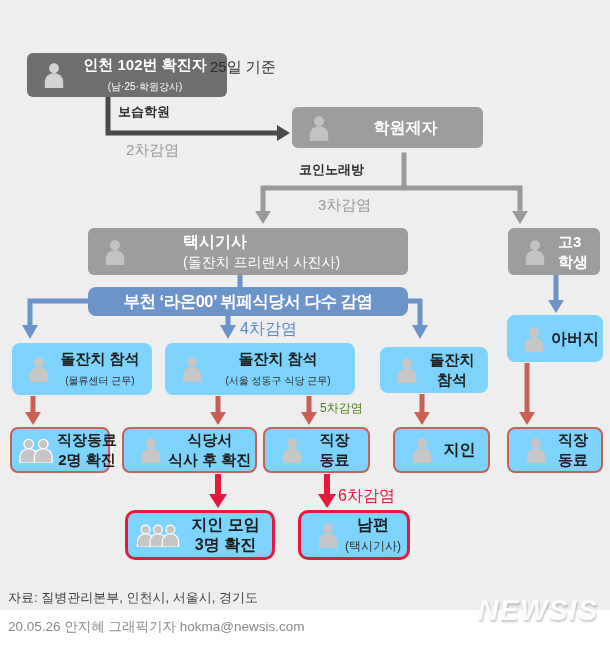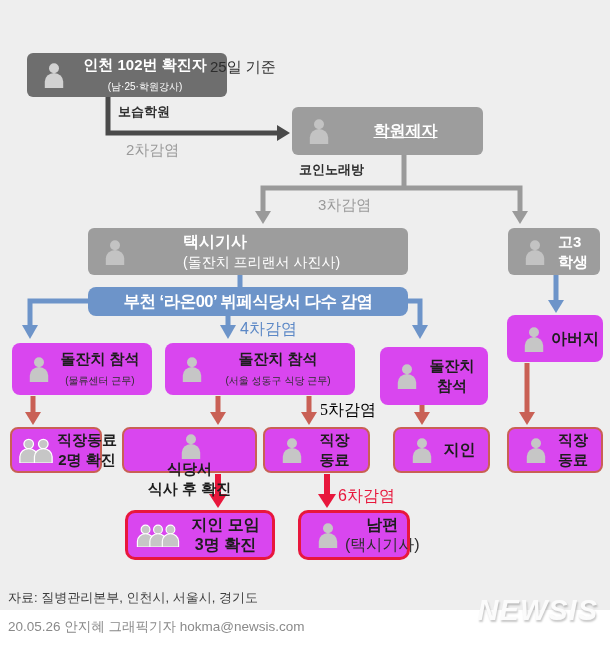--- a/index.html
+++ b/index.html
@@ -8,39 +8,39 @@
     background:#eeeeee;overflow:hidden;
     font-family:"Liberation Sans","DejaVu Sans",sans-serif;
     -webkit-font-smoothing:antialiased;
   }
   .wires{position:absolute;left:0;top:0;z-index:1;}
   .abs{position:absolute;z-index:2;box-sizing:border-box;}
   .title{left:8px;top:6px;font-size:23px;font-weight:bold;color:#1b1b1b;letter-spacing:-1px;white-space:nowrap;}
   .node{display:flex;align-items:center;padding:4px 8px;border-radius:6px;}
   .dark{background:#6e6e6e;color:#fff;}
   .gray{background:#9d9d9d;color:#fff;}
-  .white{background:#d946ef;color:#1d1d1d;border-radius:8px;}
+  .white{background:#7dd3fc;color:#1d1d1d;border-radius:8px;}
   .outlined{border:2px solid #c96055;}
   .outlined-strong{border:3px solid #e8173c;border-radius:10px;}
   .pic{flex:0 0 auto;display:flex;align-items:flex-end;color:#c6c6c6;margin:0 4px 0 6px;}
   .dark .pic{color:#d2d2d2;}
   .gray .pic{color:#c3c3c3;}
   .pic svg{fill:currentColor;}
   .txt{flex:1;text-align:center;line-height:1.22;white-space:nowrap;}
   .txt.ta-l{text-align:left;padding-left:6px;}
   .l1{font-weight:bold;font-size:15px;}
   .l2{font-size:10px;}
   .white .l2{color:#2e2e2e;}
   .l1.lg{font-size:16px;}
   .status{left:210px;top:56px;font-size:15px;color:#2d2d2d;line-height:21px;white-space:nowrap;}
   .status .big{font-size:21px;font-weight:600;}
   .place{font-size:13px;font-weight:700;color:#2d2d2d;white-space:nowrap;}
   .stage{font-size:15px;color:#9a9a9a;white-space:nowrap;}
   .stage.blue{color:#5c88c6;font-size:16px;}
-  .stage.salmon{color:#000000;font-size:16px;font-family:Liberation Serif, serif;}
+  .stage.salmon{color:#4d7c0f;font-size:12px;}
   .stage.crimson{color:#e8173c;font-size:16px;}
   .banner{left:88px;top:287px;width:320px;height:29px;background:#6d94c9;border-radius:8px;
     color:#fff;font-weight:bold;font-size:16.5px;letter-spacing:-0.5px;
     display:flex;align-items:center;justify-content:center;white-space:nowrap;}
   .src{left:8px;top:589px;font-size:13px;color:#3d3d3d;white-space:nowrap;}
   .whitestrip{left:0;top:610px;width:610px;height:35px;background:#ffffff;z-index:1;}
   .credit{left:8px;top:618px;font-size:13.5px;color:#8a8a8a;white-space:nowrap;}
   .logo{right:12px;top:594px;font-size:29px;font-weight:bold;font-style:italic;
     color:#fbfbfb;letter-spacing:1px;text-shadow:1px 2px 2px rgba(0,0,0,0.22);z-index:3;}
 </style>
@@ -115,21 +115,21 @@
     </span>
   </div>
 
   <div class="abs status">
     <div>25일 기준</div>
   </div>
 
   <div class="abs place" style="left:118px;top:103px;">보습학원</div>
   <div class="abs stage" style="left:126px;top:141px;">2차감염</div>
 
-  <div class="abs node gray" style="left:292px;top:107px;width:191px;height:48px;text-decoration:underline;">
+  <div class="abs node gray" style="left:292px;top:107px;width:191px;height:41px;">
     <span class="pic">
   <svg viewBox="0 0 24 24" width="26" height="26">
           <circle cx="12" cy="5.8" r="4.6"></circle>
           <path d="M3.5,24 v-5.9 a8.5,7.9 0 0 1 17,0 V24 z"></path>
         </svg>
 </span>
     <span class="txt"><span class="l1 lg">학원제자</span></span>
   </div>
 
   <div class="abs place" style="left:299px;top:161px;">코인노래방</div>
@@ -183,21 +183,21 @@
           <circle cx="12" cy="5.8" r="4.6"></circle>
           <path d="M3.5,24 v-5.9 a8.5,7.9 0 0 1 17,0 V24 z"></path>
         </svg>
 </span>
     <span class="txt">
       <span class="l1">돌잔치 참석</span><br>
       <span class="l2">(서울 성동구 식당 근무)</span>
     </span>
   </div>
 
-  <div class="abs node white" style="left:380px;top:347px;width:108px;height:58px;">
+  <div class="abs node white" style="left:380px;top:347px;width:108px;height:46px;">
     <span class="pic">
   <svg viewBox="0 0 24 24" width="26" height="26">
           <circle cx="12" cy="5.8" r="4.6"></circle>
           <path d="M3.5,24 v-5.9 a8.5,7.9 0 0 1 17,0 V24 z"></path>
         </svg>
 </span>
     <span class="txt">
       <span class="l1">돌잔치</span><br>
       <span class="l1">참석</span>
     </span>
@@ -208,38 +208,38 @@
   <svg viewBox="0 0 24 24" width="26" height="26">
           <circle cx="12" cy="5.8" r="4.6"></circle>
           <path d="M3.5,24 v-5.9 a8.5,7.9 0 0 1 17,0 V24 z"></path>
         </svg>
 </span>
     <span class="txt"><span class="l1 lg">아버지</span></span>
   </div>
 
   <div class="abs stage salmon" style="left:320px;top:400px;">5차감염</div>
 
-  <div class="abs node white outlined" style="left:10px;top:427px;width:92px;height:46px;padding:4px 2px;justify-content:space-between;">
+  <div class="abs node white outlined" style="left:10px;top:427px;width:100px;height:46px;padding:4px 2px;justify-content:space-between;">
     <span class="pic" style="margin:0 1px 0 2px;">
   <svg viewBox="0 0 38 24" width="40" height="25">
           <g stroke="#fff" stroke-width="1.2">
             <circle cx="12" cy="5.8" r="4.6"></circle>
             <path d="M3.5,24 v-5.9 a8.5,7.9 0 0 1 17,0 V24 z"></path>
             <circle cx="26" cy="5.8" r="4.6"></circle>
             <path d="M17.5,24 v-5.9 a8.5,7.9 0 0 1 17,0 V24 z"></path>
           </g>
         </svg>
 </span>
     <span class="txt">
       <span class="l1">직장동료</span><br>
       <span class="l1">2명 확진</span>
     </span>
   </div>
 
-  <div class="abs node white outlined" style="left:122px;top:427px;width:135px;height:46px;flex-direction:column;">
+  <div class="abs node white outlined" style="left:122px;top:427px;width:135px;height:46px;">
     <span class="pic">
   <svg viewBox="0 0 24 24" width="26" height="26">
           <circle cx="12" cy="5.8" r="4.6"></circle>
           <path d="M3.5,24 v-5.9 a8.5,7.9 0 0 1 17,0 V24 z"></path>
         </svg>
 </span>
     <span class="txt">
       <span class="l1">식당서</span><br>
       <span class="l1">식사 후 확진</span>
     </span>
@@ -304,21 +304,21 @@
 
   <div class="abs node white outlined-strong" style="left:298px;top:510px;width:112px;height:50px;">
     <span class="pic">
   <svg viewBox="0 0 24 24" width="26" height="26">
           <circle cx="12" cy="5.8" r="4.6"></circle>
           <path d="M3.5,24 v-5.9 a8.5,7.9 0 0 1 17,0 V24 z"></path>
         </svg>
 </span>
     <span class="txt">
       <span class="l1 lg">남편</span><br>
-      <span class="l2" style="font-size:16px;text-align:right;">(택시기사)</span>
+      <span class="l2" style="font-size:12px;text-align:right;">(택시기사)</span>
     </span>
   </div>
 
   <div class="abs src">자료: 질병관리본부, 인천시, 서울시, 경기도</div>
   <div class="abs whitestrip"></div>
   <div class="abs credit">20.05.26 안지혜 그래픽기자 hokma@newsis.com</div>
   <div class="abs logo">NEWSIS</div>
 
 </div>
 

